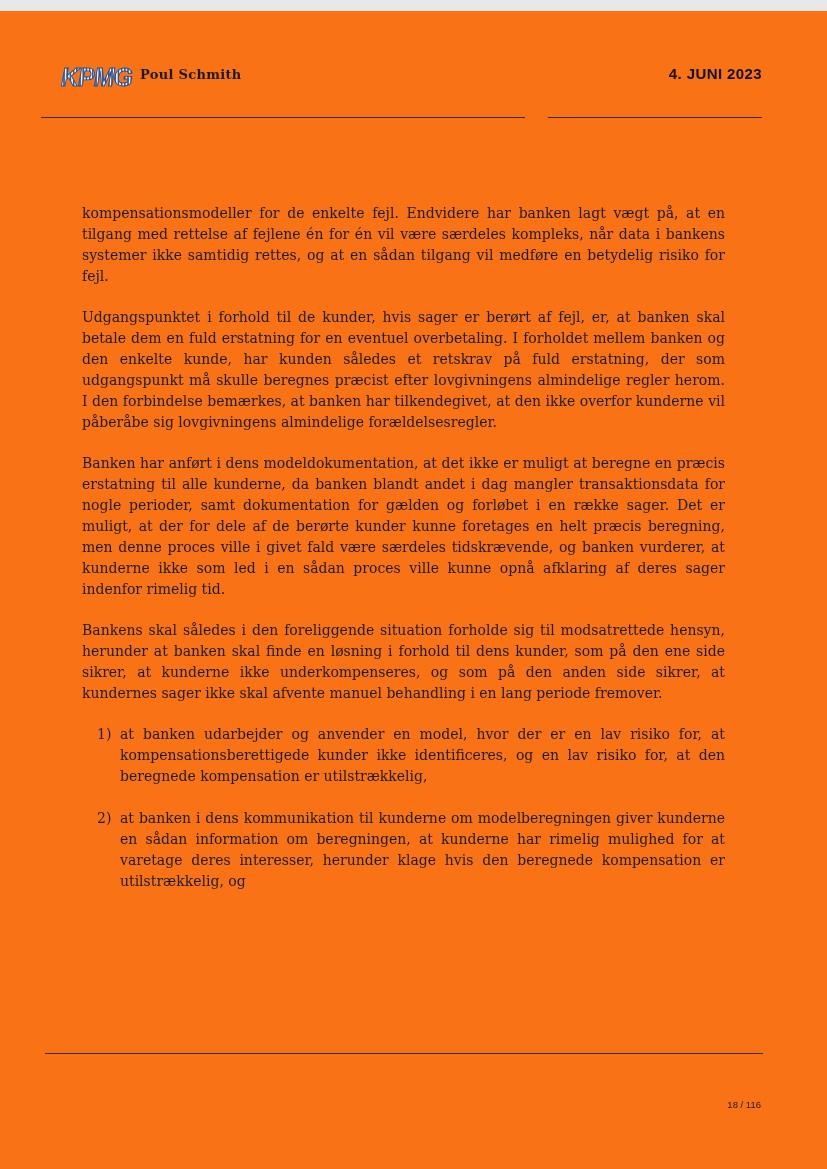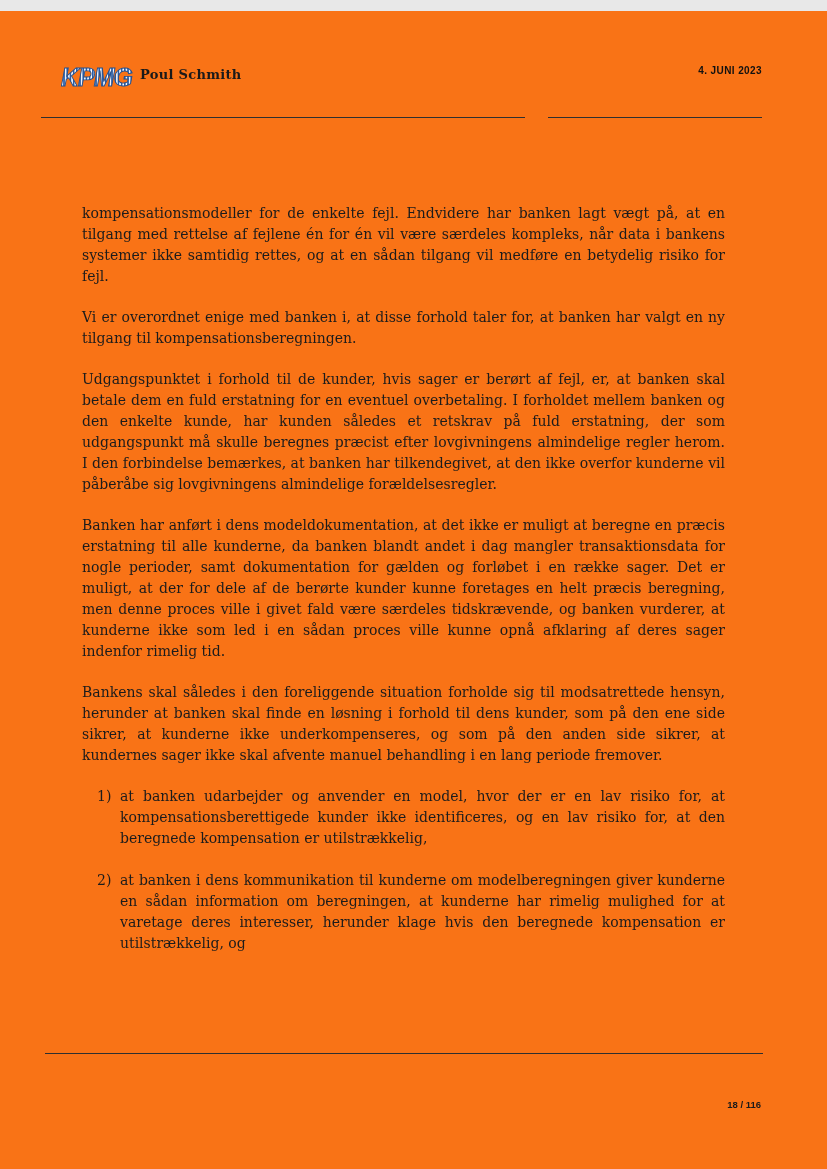--- a/index.html
+++ b/index.html
@@ -41,21 +41,21 @@
     font-weight: bold;
     letter-spacing: 0.3px;
     color: #1a1a1a;
     white-space: nowrap;
   }
   .doc-date {
     position: absolute;
     right: 0;
     top: 8px;
     font-family: "Liberation Sans", sans-serif;
-    font-size: 10px;
+    font-size: 15px;
     font-weight: bold;
     letter-spacing: 0.4px;
     color: #111;
     white-space: nowrap;
   }
   .rule {
     position: absolute;
     height: 1px;
     background: #2f2f2f;
   }
@@ -93,21 +93,21 @@
     top: 0;
   }
 
   
   .page-number {
     position: absolute;
     top: 1088px;
     right: 66px;
     font-family: "Liberation Sans", sans-serif;
     font-size: 9.5px;
-    font-weight: bold;
+    font-weight: normal;
     color: #1a1a1a;
   }
 </style>
 </head>
 <body>
 
 <div class="page">
 
   <div class="header">
     <div class="logo-wrap">
@@ -123,21 +123,20 @@
     </div>
     <div class="brand">Poul Schmith</div>
     <div class="doc-date">4. JUNI 2023</div>
   </div>
 
   <div class="rule rule-header-left"></div>
   <div class="rule rule-header-right"></div>
 
   <div class="content">
     <p>kompensationsmodeller for de enkelte fejl. Endvidere har banken lagt vægt på, at en tilgang med rettelse af fejlene én for én vil være særdeles kompleks, når data i bankens systemer ikke samtidig rettes, og at en sådan tilgang vil medføre en betydelig risiko for fejl.</p>
-    <p>Vi er overordnet enige med banken i, at disse forhold taler for, at banken har valgt en ny tilgang til kompensationsberegningen.</p>
     <p>Udgangspunktet i forhold til de kunder, hvis sager er berørt af fejl, er, at banken skal betale dem en fuld erstatning for en eventuel overbetaling. I forholdet mellem banken og den enkelte kunde, har kunden således et retskrav på fuld erstatning, der som udgangspunkt må skulle beregnes præcist efter lovgivningens almindelige regler herom. I den forbindelse bemærkes, at banken har tilkendegivet, at den ikke overfor kunderne vil påberåbe sig lovgivningens almindelige forældelsesregler.</p>
     <p>Banken har anført i dens modeldokumentation, at det ikke er muligt at beregne en præcis erstatning til alle kunderne, da banken blandt andet i dag mangler transaktionsdata for nogle perioder, samt dokumentation for gælden og forløbet i en række sager. Det er muligt, at der for dele af de berørte kunder kunne foretages en helt præcis beregning, men denne proces ville i givet fald være særdeles tidskrævende, og banken vurderer, at kunderne ikke som led i en sådan proces ville kunne opnå afklaring af deres sager indenfor rimelig tid.</p>
     <p>Bankens skal således i den foreliggende situation forholde sig til modsatrettede hensyn, herunder at banken skal finde en løsning i forhold til dens kunder, som på den ene side sikrer, at kunderne ikke underkompenseres, og som på den anden side sikrer, at kundernes sager ikke skal afvente manuel behandling i en lang periode fremover.</p>
 
     <ol class="numbered-list">
       <li>
         <span class="marker">1)</span>
         <span>at banken udarbejder og anvender en model, hvor der er en lav risiko for, at kompensationsberettigede kunder ikke identificeres, og en lav risiko for, at den beregnede kompensation er utilstrækkelig,</span>
       </li>
       <li>

